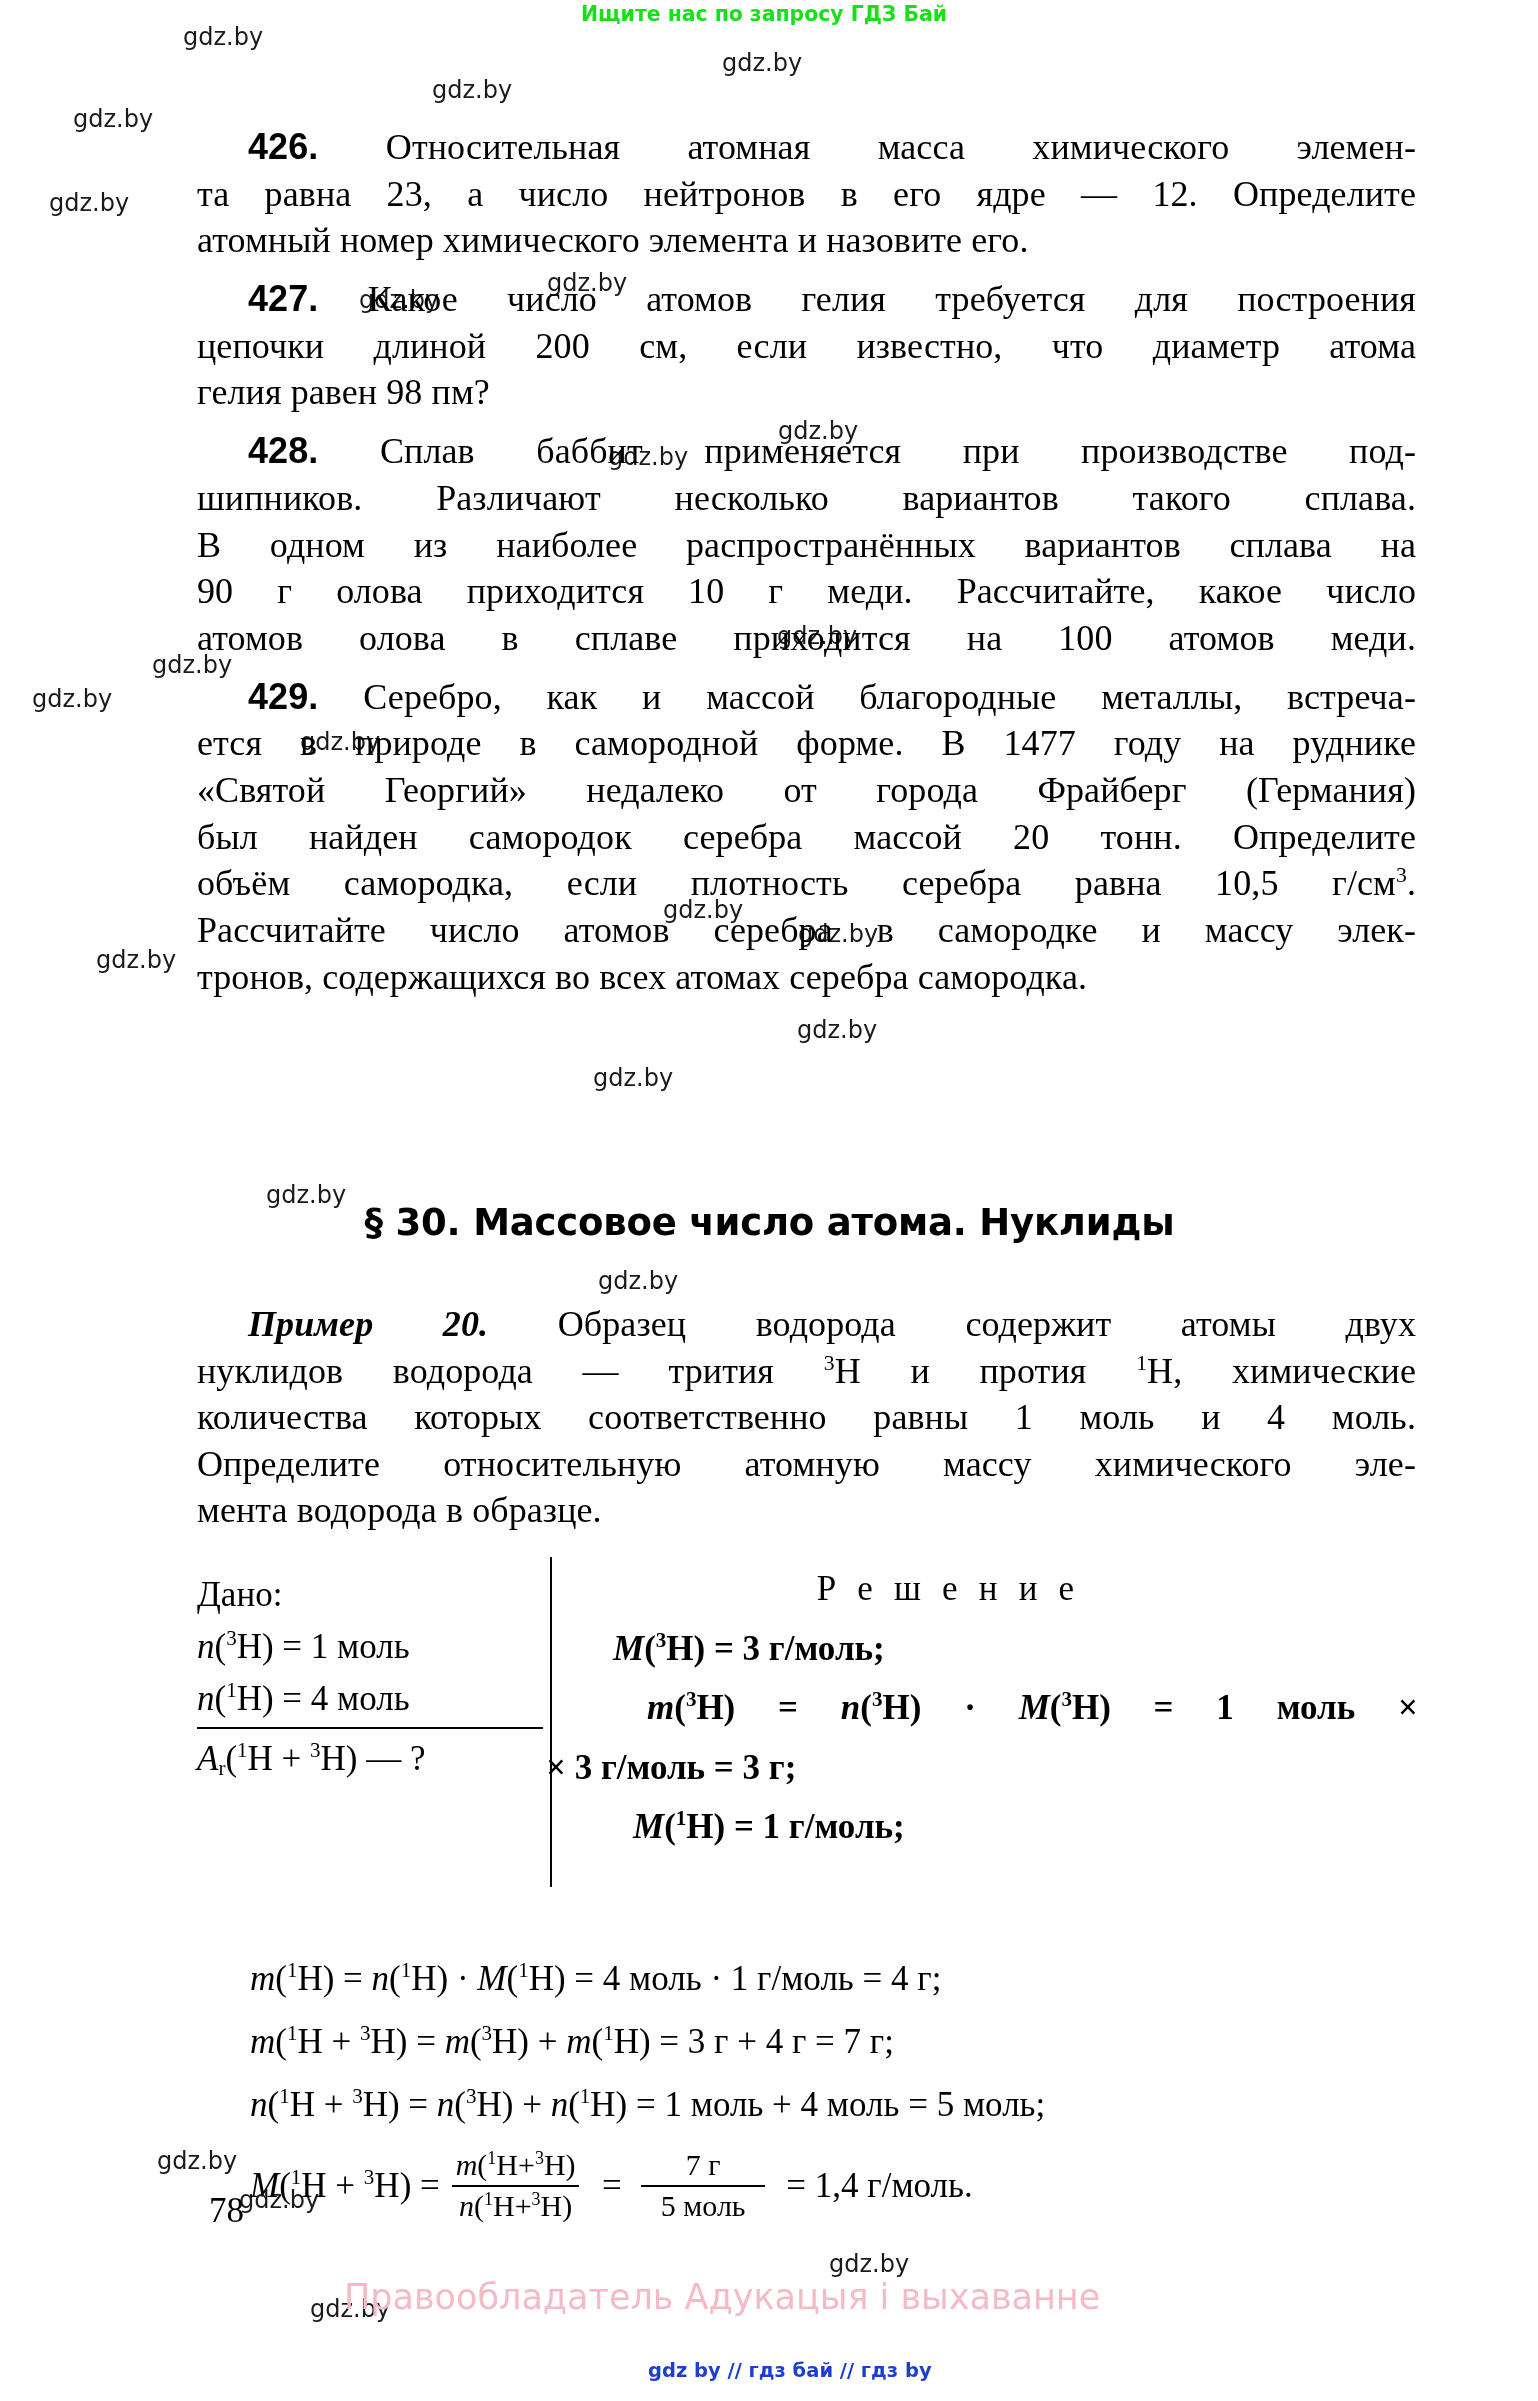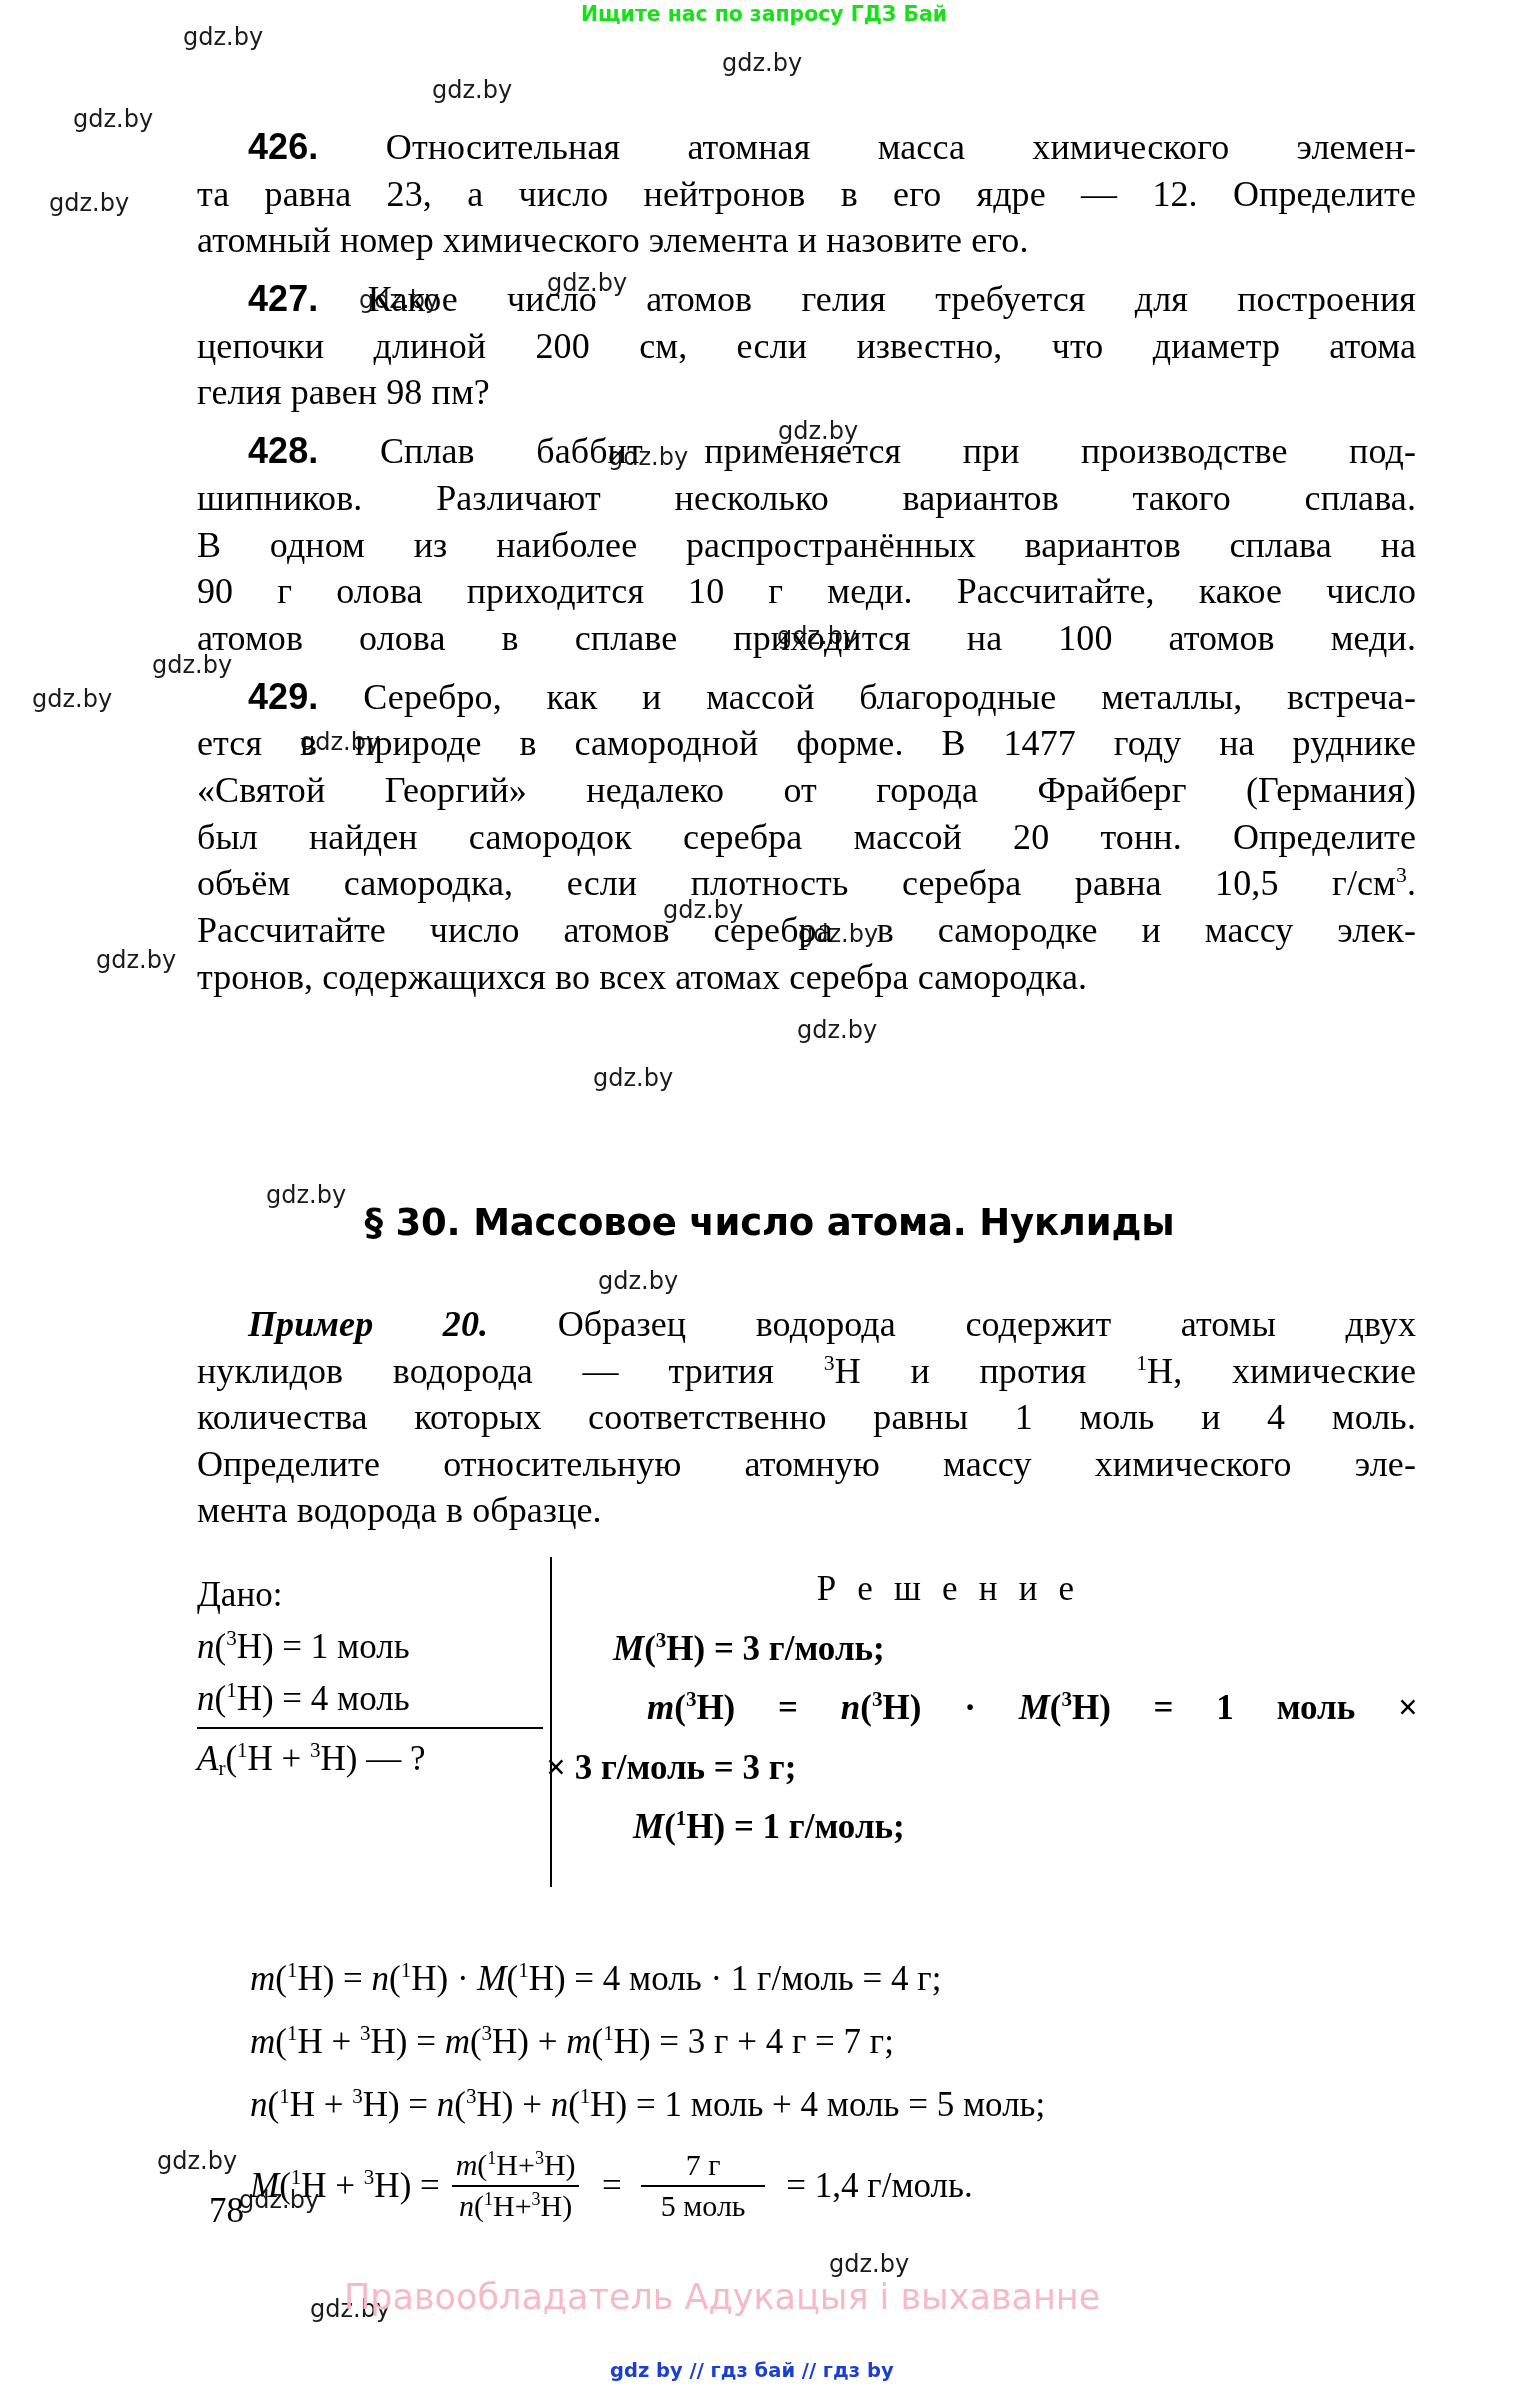--- a/index.html
+++ b/index.html
@@ -378,14 +378,14 @@
     </span>
 
     <span style="margin-left:12.4px;">= 1,4 г/моль.</span>
   </div>
 </div>
 
 <div class="page-num">78</div>
 
 <div class="wm-pink" style="left:344px; top:2280px; font-size:35px;">Правообладатель Адукацыя i выхаванне</div>
 
-<div class="wm-blue" style="left:610px; top:2361px; font-size:19.5px;">gdz by  //  гдз бай  //  гдз by</div>
+<div class="wm-blue" style="left:648px; top:2361px; font-size:19.5px;">gdz by  //  гдз бай  //  гдз by</div>
 
 
 </body></html>

